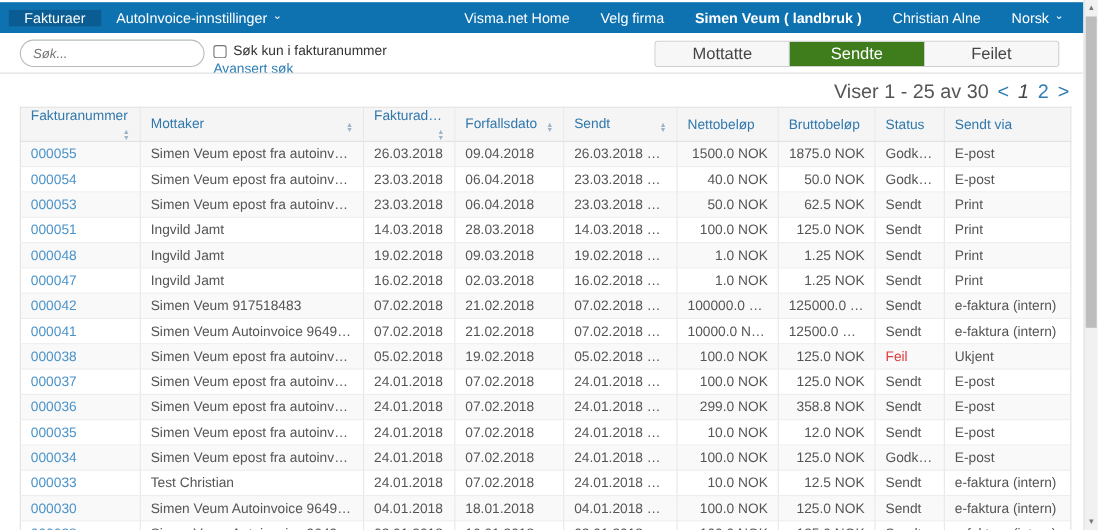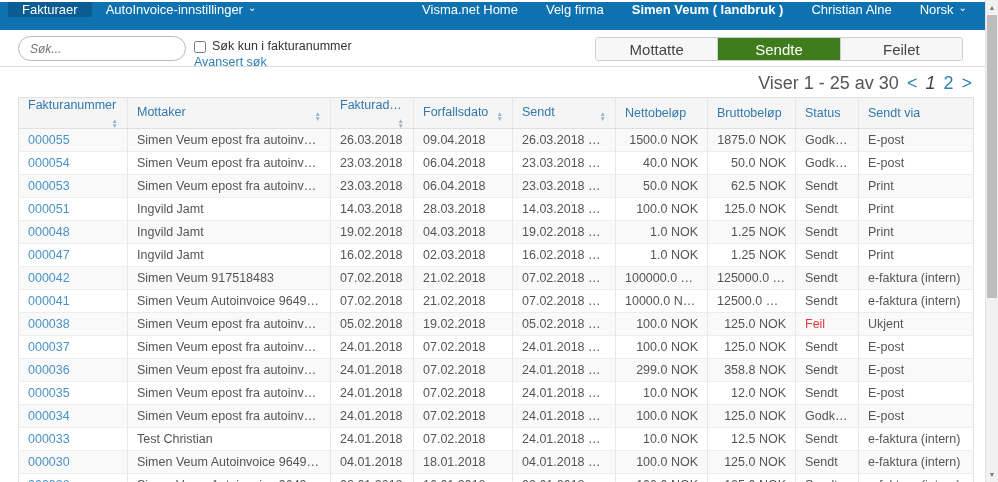--- a/index.html
+++ b/index.html
@@ -2,21 +2,21 @@
 <html style="--nav-blue: #0e72b1; --nav-active: #0a5c92; --tab-green: #3f7d1c; --btn-green: #44a13f; --link-blue: #2e7fb5; --inv-link: #4a93c8; --err-red: #e0393e;"><head>
 <meta charset="utf-8">
 <style>
   * { margin:0; padding:0; box-sizing:border-box; }
   html,body { width:998px; height:482px; overflow:hidden; background:#fff;
               font-family:"Liberation Sans", sans-serif; }
   body { position:relative; }
 
   
   .topnav { position:absolute; top:2px; left:0; width:985px; height:28px;
-            background:var(--nav-blue,#0e72b1); display:flex; align-items:flex-start;
+            background:var(--nav-blue,#0e72b1); display:flex; align-items:center;
             color:#fff; font-size:13px; }
   .nav-left { display:flex; margin-left:8px; }
   .nav-right { display:flex; margin-left:auto; margin-right:4px; }
   .nav-item { display:flex; align-items:center; padding:0 14px; cursor:pointer; white-space:nowrap; }
   .nav-item.active { background:var(--nav-active,#0a5c92); }
   .nav-item.bold { font-weight:bold; }
   .chev { font-size:10px; margin-left:5px; position:relative; top:-2px; }
 
   
   .search-box { position:absolute; left:18px; top:36px; width:168px; height:25px;
@@ -218,21 +218,21 @@
         <td>14.03.2018 15:28</td>
         <td class="right">100.0 NOK</td>
         <td class="right">125.0 NOK</td>
         <td>Sendt</td>
         <td>Print</td>
       </tr>
       <tr class="odd">
         <td><a class="inv-link">000048</a></td>
         <td>Ingvild Jamt</td>
         <td>19.02.2018</td>
-        <td>04.03.2018</td>
+        <td>09.03.2018</td>
         <td>19.02.2018 12:09</td>
         <td class="right">1.0 NOK</td>
         <td class="right">1.25 NOK</td>
         <td>Sendt</td>
         <td>Print</td>
       </tr>
       <tr class="even">
         <td><a class="inv-link">000047</a></td>
         <td>Ingvild Jamt</td>
         <td>16.02.2018</td>

